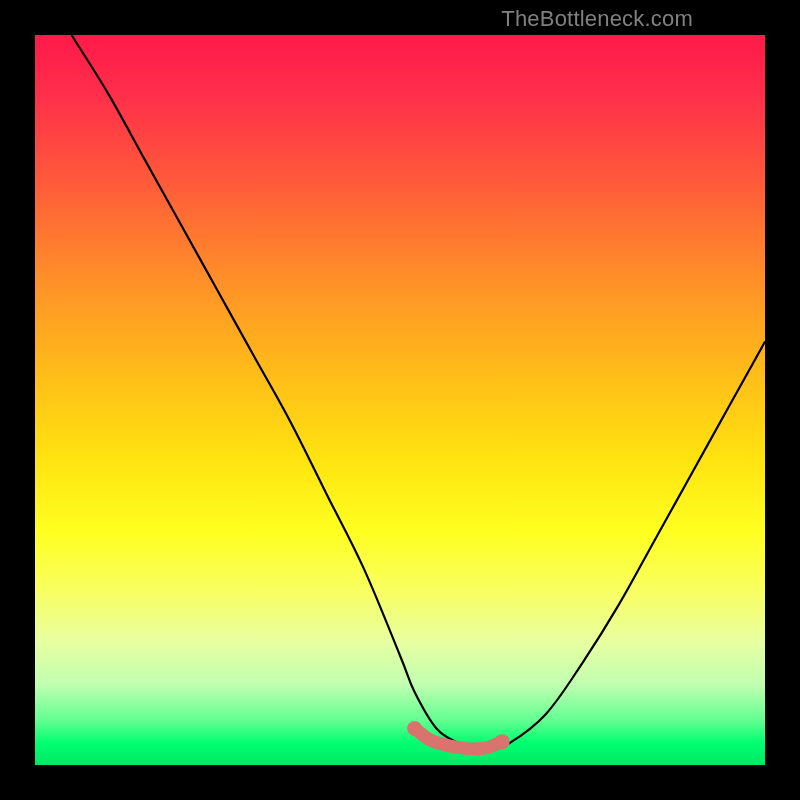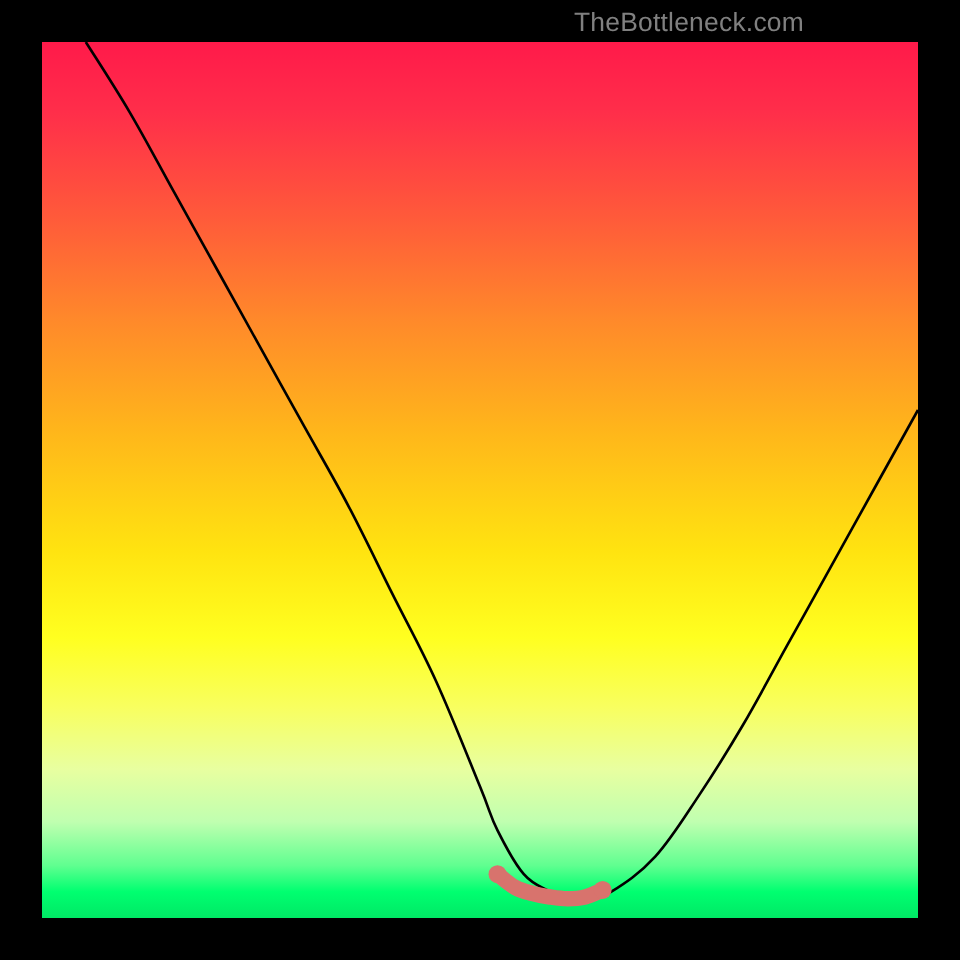--- a/index.html
+++ b/index.html
@@ -9,20 +9,21 @@
     height: 800px;
     background: #000;
     position: relative;
     font-family: Arial, sans-serif;
   }
   .container {
     width: 708px;
     height: 800px;
     position: relative;
     background: #000;
+    padding-left: 23px;
   }
   .plot-area {
     position: absolute;
     left: 35px;
     top: 35px;
     width: 730px;
     height: 730px;
     background: linear-gradient(to bottom,
       #ff1a4a 0%,
       #ff2e4a 8%,

